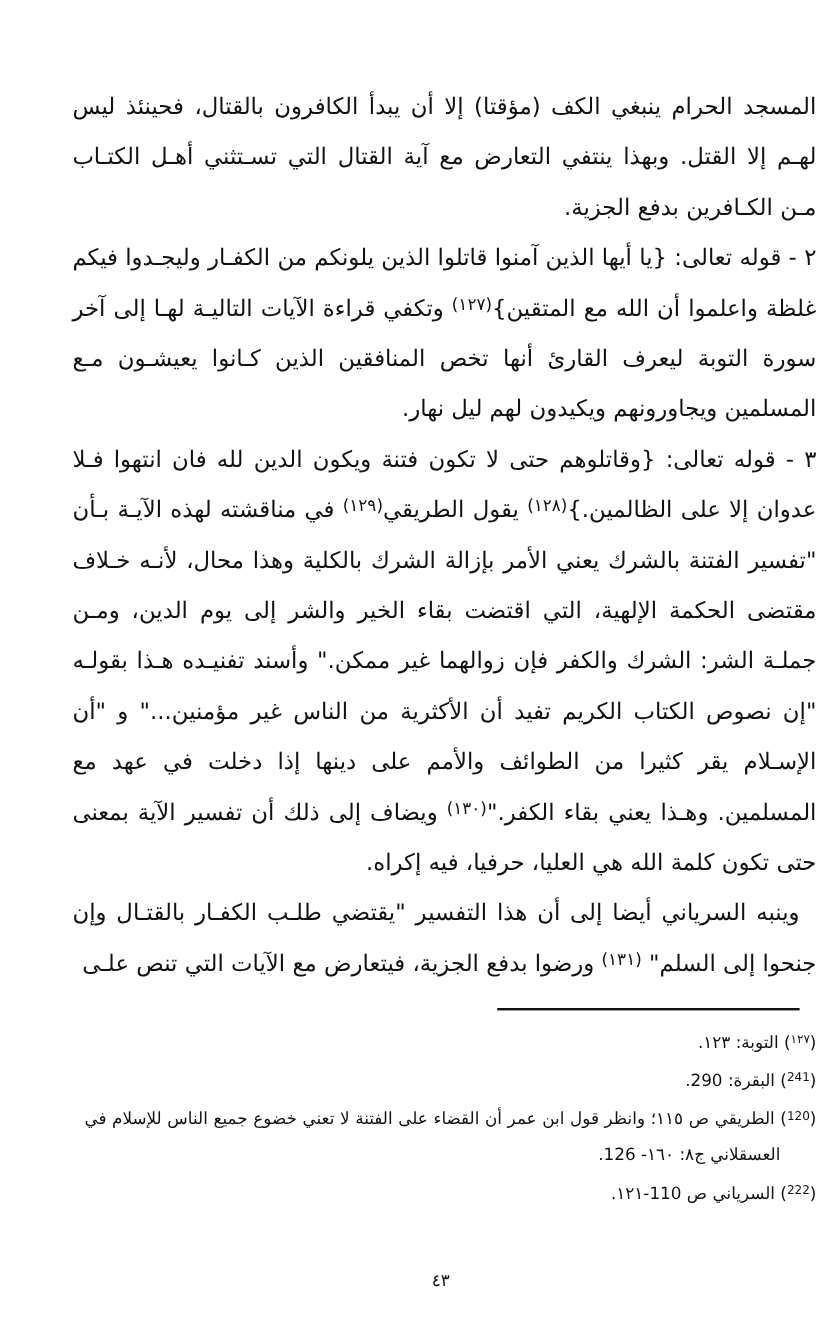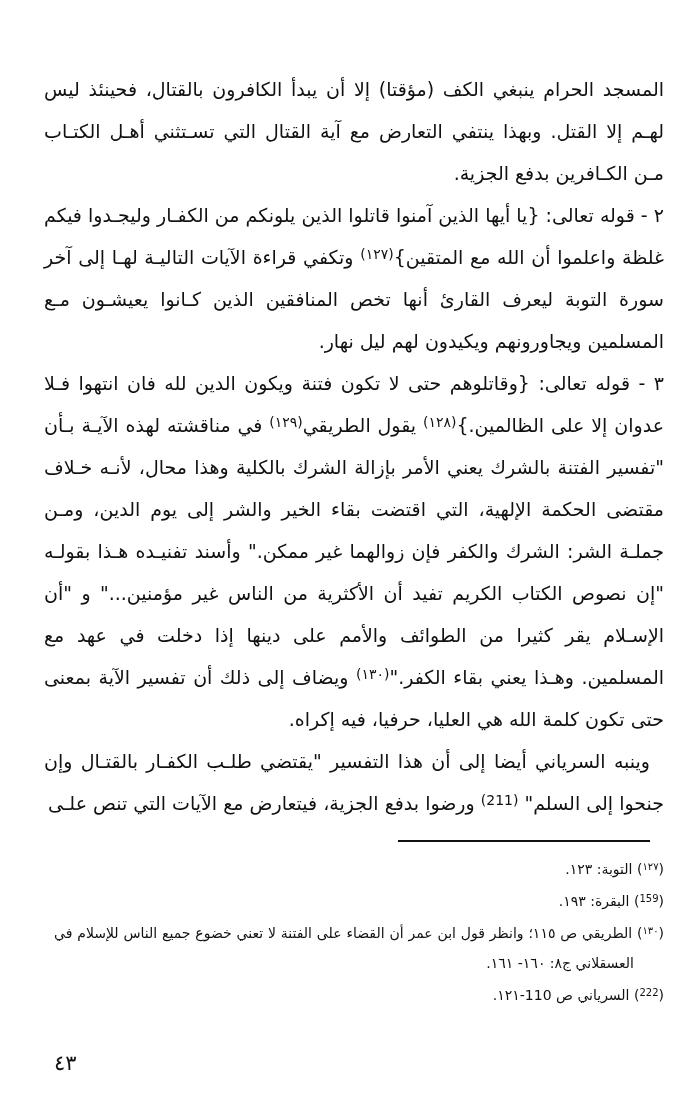--- a/index.html
+++ b/index.html
@@ -10,21 +10,21 @@
   .page {
     position: relative;
     width: 684px;
     height: 1104px;
     margin: 0 auto;
     background: #ffffff;
     color: #111111;
     font-family: "DejaVu Sans", sans-serif;
     direction: rtl;
     box-sizing: border-box;
-    padding: 68px 20px 28px 44px;
+    padding: 68px 4px 28px 44px;
     overflow: hidden;
     display: flex;
     flex-direction: column;
   }
   .text-block {
     width: 620px;
     font-size: 19px;
     line-height: 42px;
     text-align: justify;
     text-justify: inter-word;
@@ -64,45 +64,44 @@
   }
   .footnote .fn-marker {
     white-space: nowrap;
   }
   .footnote .fn-marker sup {
     font-size: 10px;
     vertical-align: 4px;
   }
   .page-number {
     margin-top: auto;
-    text-align: left;
-    font-size: 21px;
+    text-align: center;
+    font-size: 14px;
     letter-spacing: 4px;
     padding-left: 10px; 
-    font-family: Liberation Serif, serif;
   }
 </style>
 </head>
 <body>
 
 <div class="page">
 
   <div class="text-block">
 
   <p>المسجد الحرام ينبغي الكف (مؤقتا) إلا أن يبدأ الكافرون بالقتال، فحينئذ ليس لهـم إلا القتل. وبهذا ينتفي التعارض مع آية القتال التي تسـتثني أهـل الكتـاب مـن الكـافرين بدفع الجزية.</p>
       <p>٢ - قوله تعالى: {يا أيها الذين آمنوا قاتلوا الذين يلونكم من الكفـار وليجـدوا فيكم غلظة واعلموا أن الله مع المتقين}<sup class="fn-ref">(١٢٧)</sup> وتكفي قراءة الآيات التاليـة لهـا إلى آخر سورة التوبة ليعرف القارئ أنها تخص المنافقين الذين كـانوا يعيشـون مـع المسلمين ويجاورونهم ويكيدون لهم ليل نهار.</p>
       <p>٣ - قوله تعالى: {وقاتلوهم حتى لا تكون فتنة ويكون الدين لله فان انتهوا فـلا عدوان إلا على الظالمين.}<sup class="fn-ref">(١٢٨)</sup> يقول الطريقي<sup class="fn-ref">(١٢٩)</sup> في مناقشته لهذه الآيـة بـأن "تفسير الفتنة بالشرك يعني الأمر بإزالة الشرك بالكلية وهذا محال، لأنـه خـلاف مقتضى الحكمة الإلهية، التي اقتضت بقاء الخير والشر إلى يوم الدين، ومـن جملـة الشر: الشرك والكفر فإن زوالهما غير ممكن."  وأسند تفنيـده هـذا بقولـه "إن نصوص الكتاب الكريم تفيد أن الأكثرية من الناس غير مؤمنين..." و "أن الإسـلام يقر كثيرا من الطوائف والأمم على دينها إذا دخلت في عهد مع المسلمين. وهـذا يعني بقاء الكفر."<sup class="fn-ref">(١٣٠)</sup> ويضاف إلى ذلك أن تفسير الآية بمعنى حتى تكون كلمة الله هي العليا، حرفيا، فيه إكراه.</p>
-      <p class="indented">وينبه السرياني أيضا إلى أن هذا التفسير "يقتضي طلـب الكفـار بالقتـال وإن جنحوا إلى السلم" <sup class="fn-ref">(211)</sup> ورضوا بدفع الجزية، فيتعارض مع الآيات التي تنص علـى</p>
+      <p class="indented">وينبه السرياني أيضا إلى أن هذا التفسير "يقتضي طلـب الكفـار بالقتـال وإن جنحوا إلى السلم" <sup class="fn-ref">(١٣١)</sup> ورضوا بدفع الجزية، فيتعارض مع الآيات التي تنص علـى</p>
     </div>
 
   <hr class="footnote-rule">
 
   <div class="footnotes">
 
   <p class="footnote"><span class="fn-marker">(<sup>١٢٧</sup>) </span><span>التوبة: ١٢٣.</span></p>
-      <p class="footnote"><span class="fn-marker">(<sup>159</sup>) </span><span>البقرة: ١٩٣.</span></p>
-      <p class="footnote"><span class="fn-marker">(<sup>١٣٠</sup>) </span><span>الطريقي ص ١١٥؛ وانظر قول ابن عمر أن القضاء على الفتنة لا تعني خضوع جميع الناس للإسلام في العسقلاني ج٨: ١٦٠- ١٦١.</span></p>
+      <p class="footnote"><span class="fn-marker">(<sup>241</sup>) </span><span>البقرة: 290.</span></p>
+      <p class="footnote"><span class="fn-marker">(<sup>120</sup>) </span><span>الطريقي ص ١١٥؛ وانظر قول ابن عمر أن القضاء على الفتنة لا تعني خضوع جميع الناس للإسلام في العسقلاني ج٨: ١٦٠- 126.</span></p>
       <p class="footnote"><span class="fn-marker">(<sup>222</sup>) </span><span>السرياني ص 110-١٢١.</span></p>
     </div>
 
   <div class="page-number">٤٣</div>
 
 </div>
 
 </body></html>

